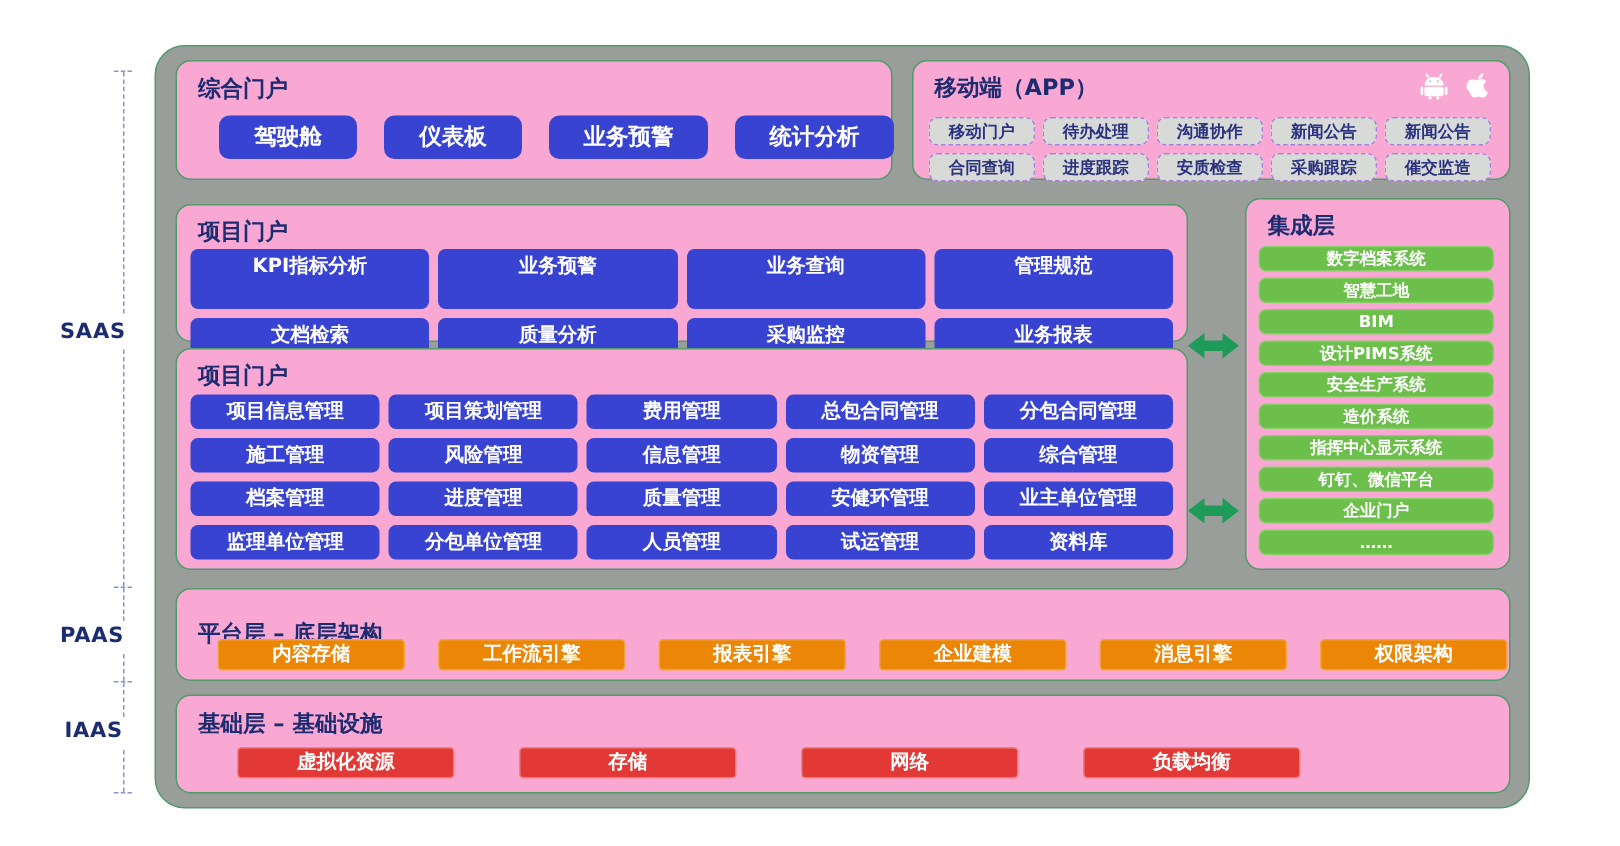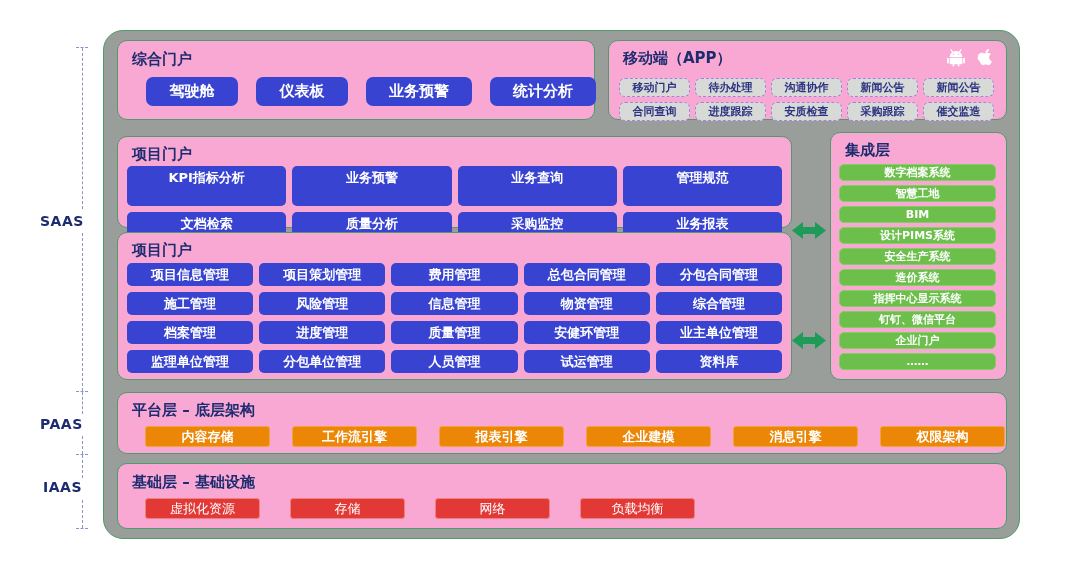--- a/index.html
+++ b/index.html
@@ -25,22 +25,22 @@
   .btn-blue-lg{background:#3843d1;color:#fff;font-weight:bold;font-size:15px;
                height:29px;line-height:29px;border-radius:7px;}
   .btn-blue-sm{background:#3843d1;color:#fff;font-weight:bold;font-size:13px;
                border-radius:5px;}
   .btn-dash{background:#d8dad8;color:#2b3380;font-weight:bold;font-size:11px;
             border:1px dashed #a97fe0;border-radius:6px;height:19px;line-height:17px;}
   .btn-green{background:#6cbf4b;border:1px solid #85ce66;color:#fff;font-weight:bold;
              font-size:11px;height:17px;line-height:15px;border-radius:5px;}
   .btn-orange{background:#ec8606;border:1px solid #f3a33c;color:#fff;font-weight:bold;
               font-size:13px;width:125px;height:21px;line-height:19px;border-radius:3px;}
-  .btn-red{background:#e23936;border:1px solid #ef817d;color:#fff;font-weight:normal;
-           font-size:13px;width:115px;height:21px;line-height:19px;border-radius:3px;}
+  .btn-red{background:#e23936;border:1px solid #ef817d;color:#fff;font-weight:bold;
+           font-size:13px;width:145px;height:21px;line-height:19px;border-radius:3px;margin-left:13px;}
 
   
   .row{position:absolute;display:flex;padding-left:15px;}
   .grid{position:absolute;display:grid;}
   .g4{grid-template-columns:repeat(4,1fr);gap:6px;width:655px;}
   .g4 .btn{height:40px;line-height:24px;}
   .g5{grid-template-columns:repeat(5,1fr);gap:6px;width:655px;}
   .g5 .btn{height:23px;line-height:23px;}
   .gm{grid-template-columns:repeat(5,71px);gap:5px;}
   .col{position:absolute;display:flex;flex-direction:column;gap:4px;}
@@ -175,21 +175,21 @@
       <div class="btn btn-green">安全生产系统</div>
       <div class="btn btn-green">造价系统</div>
       <div class="btn btn-green">指挥中心显示系统</div>
       <div class="btn btn-green">钉钉、微信平台</div>
       <div class="btn btn-green">企业门户</div>
       <div class="btn btn-green">……</div>
     </div>
   </div>
 
   <div class="panel" style="left:117px;top:392px;width:888px;height:60px">
-    <div class="panel-title" style="top:8px">平台层 – 底层架构</div>
+    <div class="panel-title" style="top:20px">平台层 – 底层架构</div>
     <div class="row" style="left:12px;top:33px;gap:22px">
       <div class="btn btn-orange">内容存储</div>
       <div class="btn btn-orange">工作流引擎</div>
       <div class="btn btn-orange">报表引擎</div>
       <div class="btn btn-orange">企业建模</div>
       <div class="btn btn-orange">消息引擎</div>
       <div class="btn btn-orange">权限架构</div>
     </div>
   </div>
 

